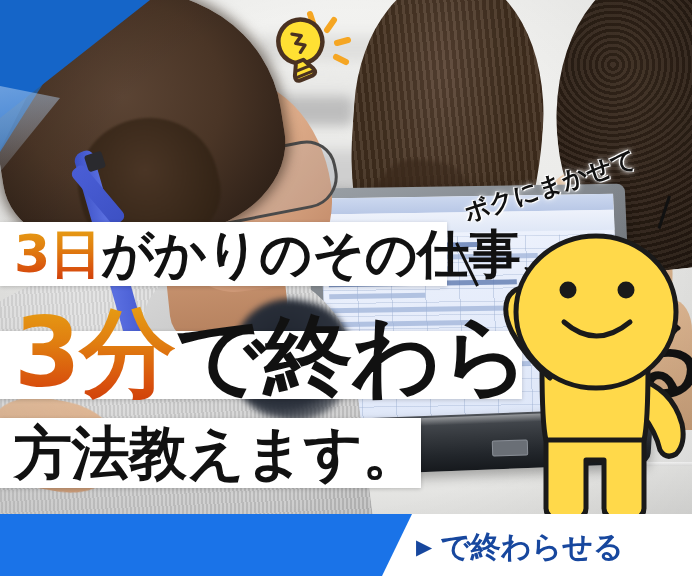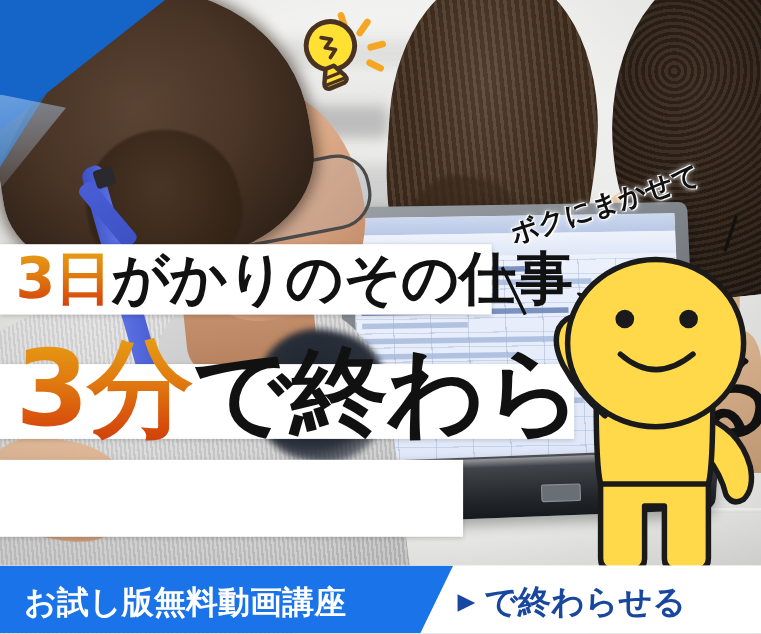--- a/index.html
+++ b/index.html
@@ -416,20 +416,21 @@
   </div>
 
   <div class="band" id="band1"></div>
   <div class="band" id="band2"></div>
   <div class="band" id="band3"></div>
 
   <div class="hl" id="line1"><span class="num">3日</span><span class="blk">がかりのその仕事、</span></div>
 
   <div class="hl" id="line2"><span class="num">3分</span><span class="blk">で終わらせる</span></div>
 
+  <div class="hl" id="line3"><span class="blk">方法教えます。</span></div>
 
   <div id="speech-leader"></div>
   <div id="speech-leader2"></div>
   <div id="speech">ボクにまかせて</div>
 
   <div class="mascot">
     <svg viewBox="0 0 210 292" width="210" height="292">
       <g fill="#ffd94a" stroke="#1a1a1a" stroke-width="5" stroke-linejoin="round" stroke-linecap="round">
 
         <path d="M150 150 Q186 160 196 196 Q200 216 190 226 Q180 232 174 222 Q170 204 156 186 Z"></path>
@@ -446,20 +447,19 @@
       </g>
 
       <circle cx="82" cy="62" r="8.5" fill="#1a1a1a"></circle>
       <circle cx="140" cy="62" r="8.5" fill="#1a1a1a"></circle>
       <path d="M78 94 Q110 122 144 94" fill="none" stroke="#1a1a1a" stroke-width="5" stroke-linecap="round"></path>
     </svg>
   </div>
 
   <div id="cta">
     <div id="cta-blue"></div>
-    <div id="cta-blue-label">お試し版無料動画講座</div>
     <div id="cta-link">
       <span id="cta-arrow">▶</span>
       <span>で終わらせる</span>
     </div>
   </div>
 
 </div>
 
 </body></html>

